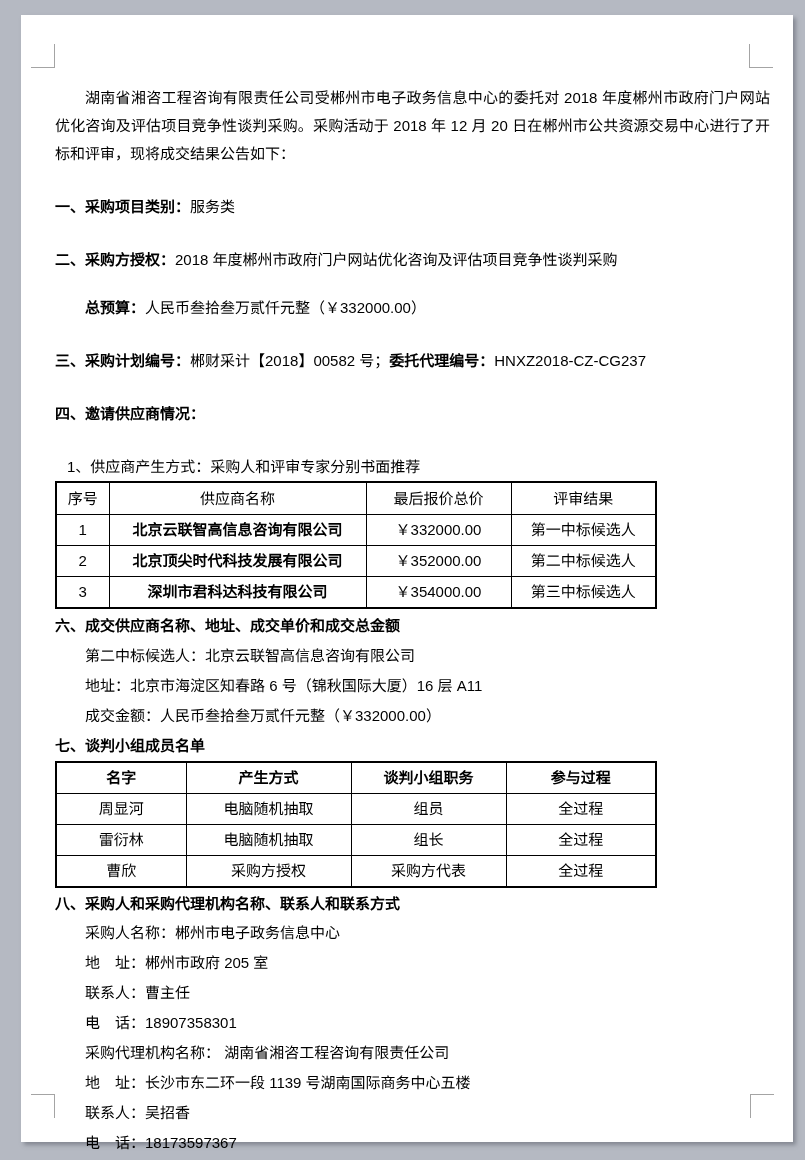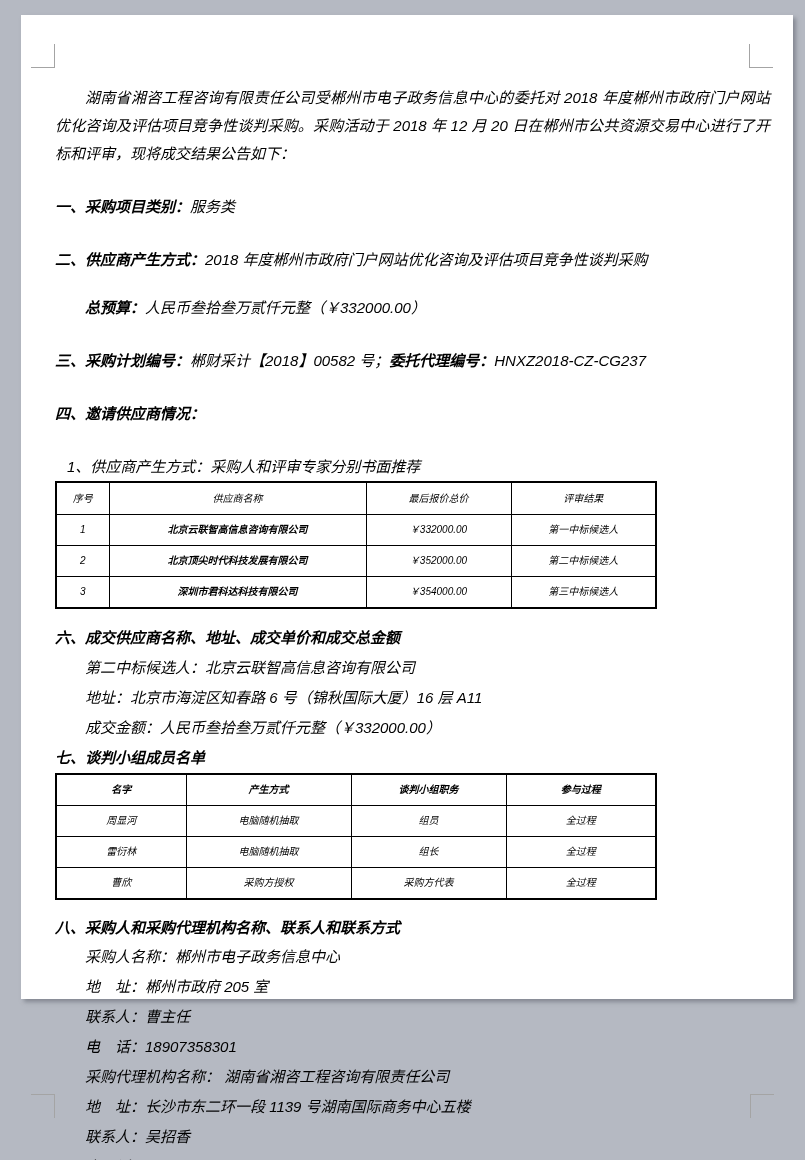--- a/index.html
+++ b/index.html
@@ -6,47 +6,46 @@
   body{
     width:805px;height:1160px;
     background:#b5b9c2;
     font-family:"Liberation Sans","DejaVu Sans",sans-serif;
     color:#000;
     overflow:hidden;
     position:relative;
   }
   .page{
     position:absolute;left:21px;top:15px;
-    width:772px;height:984px;
+    width:772px;height:1127px;
     background:#ffffff;
     box-shadow:3px 3px 4px rgba(93,97,108,.55);
-    font-style:italic;
   }
   .corner{position:absolute;width:23px;height:23px;}
   .corner.tl{left:10px;top:29px;border-right:1px solid #a4a4a4;border-bottom:1px solid #a4a4a4;}
   .corner.tr{left:728px;top:29px;border-left:1px solid #a4a4a4;border-bottom:1px solid #a4a4a4;}
   .corner.bl{left:10px;top:1079px;border-top:1px solid #a4a4a4;border-right:1px solid #a4a4a4;}
   .corner.br{left:729px;top:1079px;border-top:1px solid #a4a4a4;border-left:1px solid #a4a4a4;}
   .content{
     position:absolute;left:34px;top:69px;width:715px;
     font-size:15px;line-height:28px;
   }
   .intro{margin:0;text-indent:2em;text-align:justify;}
   .line{height:28px;line-height:28px;white-space:nowrap;margin-top:25px;}
   .line30{height:30px;line-height:30px;white-space:nowrap;}
   .bold{font-weight:bold;}
   .ind30{padding-left:30px;}
   .ind12{padding-left:12px;}
   .mt8{margin-top:20px;}
-  .mt2{margin-top:14px;}
+  .mt2{margin-top:2px;}
   table{
     border-collapse:collapse;
     table-layout:fixed;
     margin:0;
-    font-size:10px;
+    font-size:15px;
   }
   table.doc{border:2px solid #000;}
   td,th{
     border:1px solid #000;
     text-align:center;
     vertical-align:middle;
     padding:0 2px;
     font-weight:normal;
     overflow:hidden;
   }
@@ -67,21 +66,21 @@
 
   <div class="content">
 
     <p class="intro">湖南省湘咨工程咨询有限责任公司受郴州市电子政务信息中心的委托对 2018 年度郴州市政府门户网站优化咨询及评估项目竞争性谈判采购。采购活动于 2018 年 12 月 20 日在郴州市公共资源交易中心进行了开标和评审，现将成交结果公告如下：</p>
 
     <div class="line">
       <span class="bold">一、采购项目类别：</span><span>服务类</span>
     </div>
 
     <div class="line">
-      <span class="bold">二、供应商产生方式：</span><span>2018 年度郴州市政府门户网站优化咨询及评估项目竞争性谈判采购</span>
+      <span class="bold">二、采购方授权：</span><span>2018 年度郴州市政府门户网站优化咨询及评估项目竞争性谈判采购</span>
     </div>
 
     <div class="line ind30 mt8">
       <span class="bold">总预算：</span><span>人民币叁拾叁万贰仟元整（￥332000.00）</span>
     </div>
 
     <div class="line">
       <span class="bold">三、采购计划编号：</span><span>郴财采计【2018】00582 号；</span><span class="bold">委托代理编号：</span><span>HNXZ2018-CZ-CG237</span>
     </div>
 

